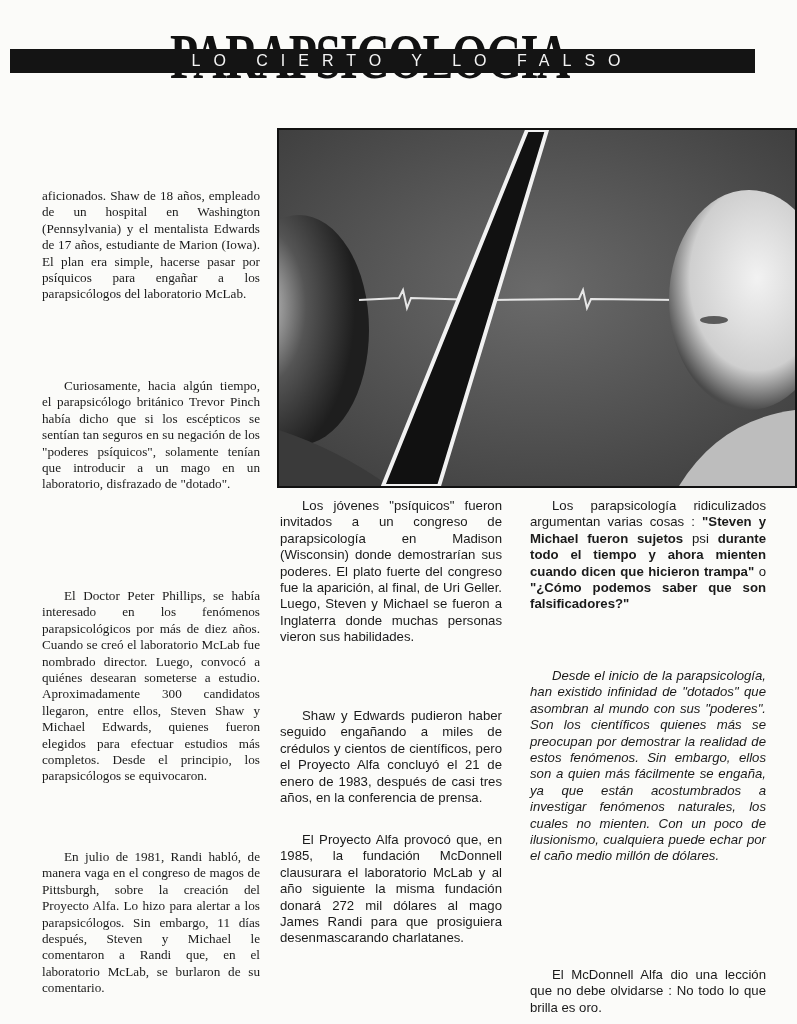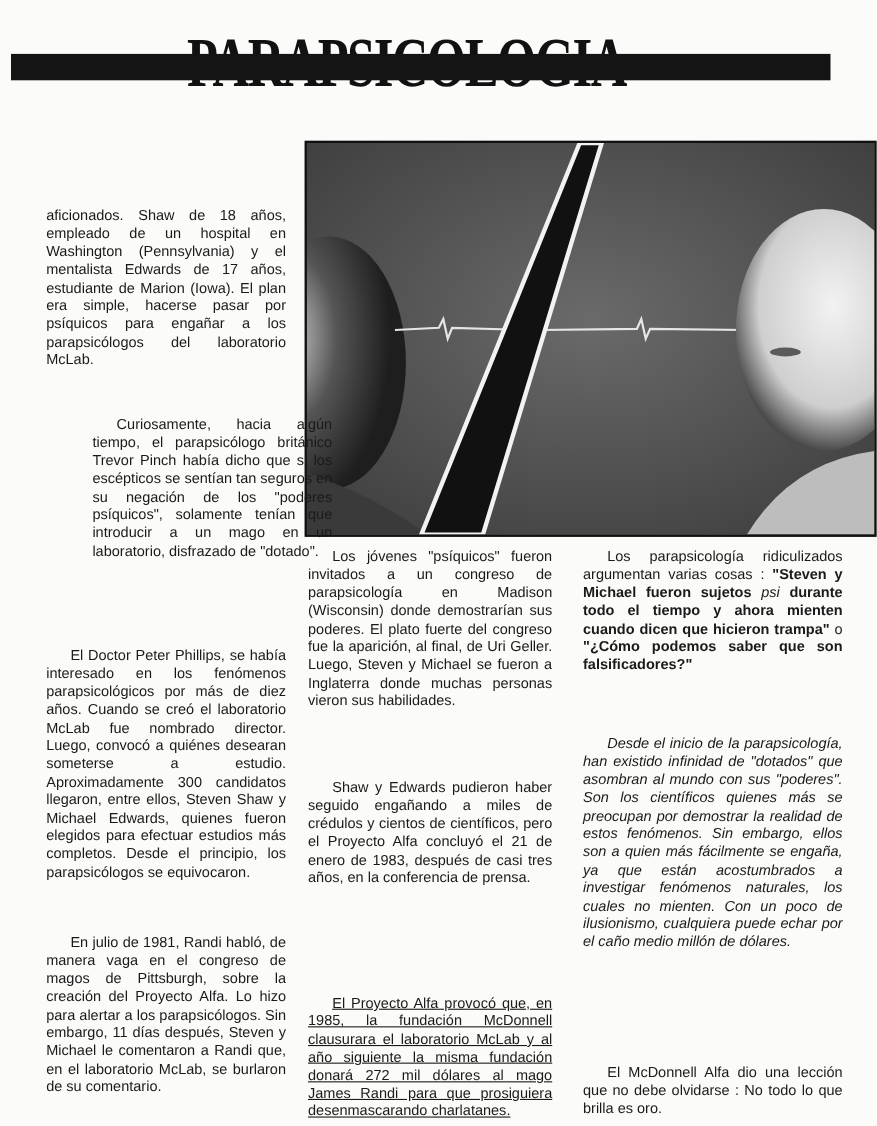--- a/index.html
+++ b/index.html
@@ -22,39 +22,40 @@
   }
   .band { width:489px; }
   .subtitle {
     position:absolute; left:10px; top:49px; width:489px; height:24px;
     color:#f4f4f4; font-size:16px; line-height:24px; letter-spacing:13px;
     text-align:center; padding-left:60px; box-sizing:border-box; white-space:nowrap;
   }
   .col { position:absolute; font-size:13.2px; line-height:16.4px; text-align:justify; }
   .col p { margin:0; text-indent:0; }
   .col p.indent { text-indent:22px; }
-  .c1 { left:42px; width:218px; }
+  .c1 { left:42px; width:218px;font-family:Liberation Serif, serif; }
   .c2 { left:280px; width:222px; }
   .c3 { left:530px; width:236px; }
   .illustration {
     position:absolute; left:277px; top:128px; width:520px; height:360px;
     background:#555;
     border:2px solid #111; box-sizing:border-box;
     overflow:hidden;
   }
   .illustration svg { display:block; }
   .bold { font-weight:bold; }
-  .it { font-style:italic; font-weight:normal; }
+  .it { font-weight:normal; }
 </style>
 </head>
 <body>
 
 <div class="header">
   <div class="big-title">PARAPSICOLOGIA</div>
   <div class="band" style="width:745px;"></div>
+  <div class="subtitle" style="width:745px;">LO CIERTO Y LO FALSO</div>
 </div>
 
 <div class="illustration">
   <svg width="516" height="356" viewBox="0 0 516 356">
     <defs>
       <radialGradient id="bgGrad" cx="50%" cy="45%" r="70%">
         <stop offset="0%" stop-color="#6a6a6a"></stop>
         <stop offset="100%" stop-color="#3e3e3e"></stop>
       </radialGradient>
       <radialGradient id="headR" cx="55%" cy="40%" r="60%">
@@ -79,37 +80,37 @@
 
     <ellipse cx="470" cy="170" rx="80" ry="110" fill="url(#headR)"></ellipse>
     <path d="M400 356 Q440 290 516 280 L516 356 Z" fill="#bdbdbd"></path>
     <ellipse cx="435" cy="190" rx="14" ry="4" fill="#5a5a5a"></ellipse>
   </svg>
 </div>
 
 <div class="col c1" style="top:188px;">
   <p>aficionados. Shaw de 18 años, empleado de un hospital en Washington (Pennsylvania) y el mentalista Edwards de 17 años, estudiante de Marion (Iowa). El plan era simple, hacerse pasar por psíquicos para engañar a los parapsicólogos del laboratorio McLab.</p>
 </div>
-<div class="col c1" style="top:378px;margin-left:42px;">
+<div class="col c1" style="top:378px;">
   <p class="indent">Curiosamente, hacia algún tiempo, el parapsicólogo británico Trevor Pinch había dicho que si los escépticos se sentían tan seguros en su negación de los "poderes psíquicos", solamente tenían que introducir a un mago en un laboratorio, disfrazado de "dotado".</p>
 </div>
 <div class="col c1" style="top:588px;">
   <p class="indent">El Doctor Peter Phillips, se había interesado en los fenómenos parapsicológicos por más de diez años. Cuando se creó el laboratorio McLab fue nombrado director. Luego, convocó a quiénes desearan someterse a estudio. Aproximadamente 300 candidatos llegaron, entre ellos, Steven Shaw y Michael Edwards, quienes fueron elegidos para efectuar estudios más completos. Desde el principio, los parapsicólogos se equivocaron.</p>
 </div>
 <div class="col c1" style="top:849px;">
   <p class="indent">En julio de 1981, Randi habló, de manera vaga en el congreso de magos de Pittsburgh, sobre la creación del Proyecto Alfa. Lo hizo para alertar a los parapsicólogos. Sin embargo, 11 días después, Steven y Michael le comentaron a Randi que, en el laboratorio McLab, se burlaron de su comentario.</p>
 </div>
 
 <div class="col c2" style="top:498px;">
   <p class="indent">Los jóvenes "psíquicos" fueron invitados a un congreso de parapsicología en Madison (Wisconsin) donde demostrarían sus poderes. El plato fuerte del congreso fue la aparición, al final, de Uri Geller. Luego, Steven y Michael se fueron a Inglaterra donde muchas personas vieron sus habilidades.</p>
 </div>
 <div class="col c2" style="top:708px;">
   <p class="indent">Shaw y Edwards pudieron haber seguido engañando a miles de crédulos y cientos de científicos, pero el Proyecto Alfa concluyó el 21 de enero de 1983, después de casi tres años, en la conferencia de prensa.</p>
 </div>
-<div class="col c2" style="top:904px;text-decoration:underline;">
+<div class="col c2" style="top:832px;">
   <p class="indent">El Proyecto Alfa provocó que, en 1985, la fundación McDonnell clausurara el laboratorio McLab y al año siguiente la misma fundación donará 272 mil dólares al mago James Randi para que prosiguiera desenmascarando charlatanes.</p>
 </div>
 
 <div class="col c3" style="top:498px;">
   <p class="indent">
     <span>Los parapsicología ridiculizados argumentan varias cosas :</span>
     <span class="bold">"Steven y Michael fueron sujetos</span>
     <span class="it">psi</span>
     <span class="bold">durante todo el tiempo y ahora mienten cuando dicen que hicieron trampa"</span>
     <span>o</span>

